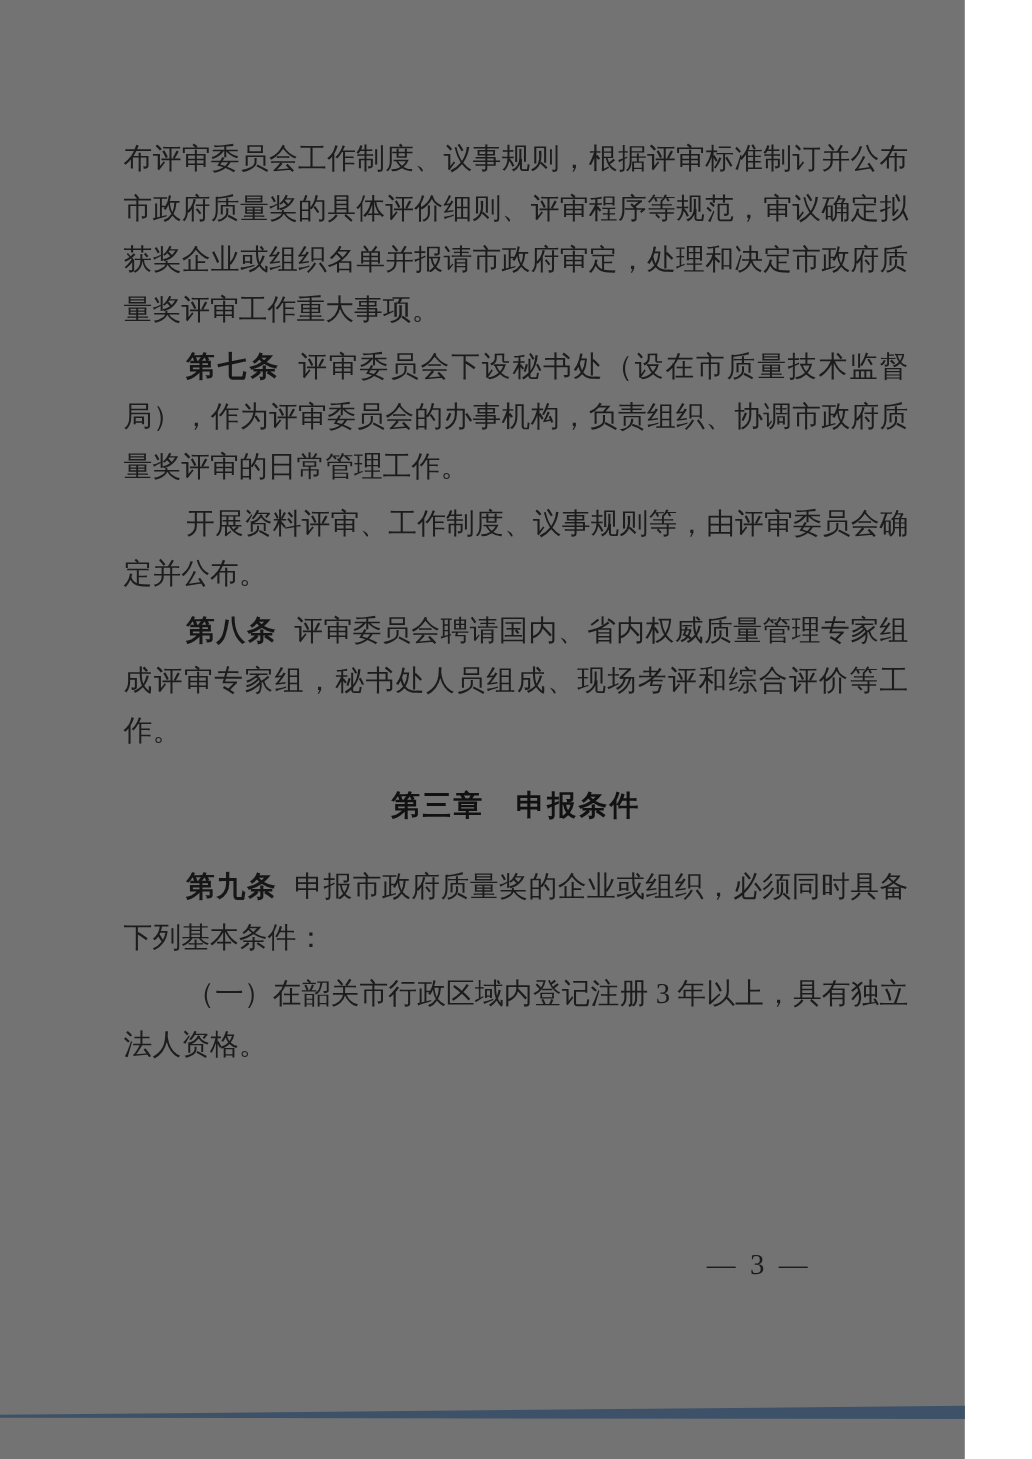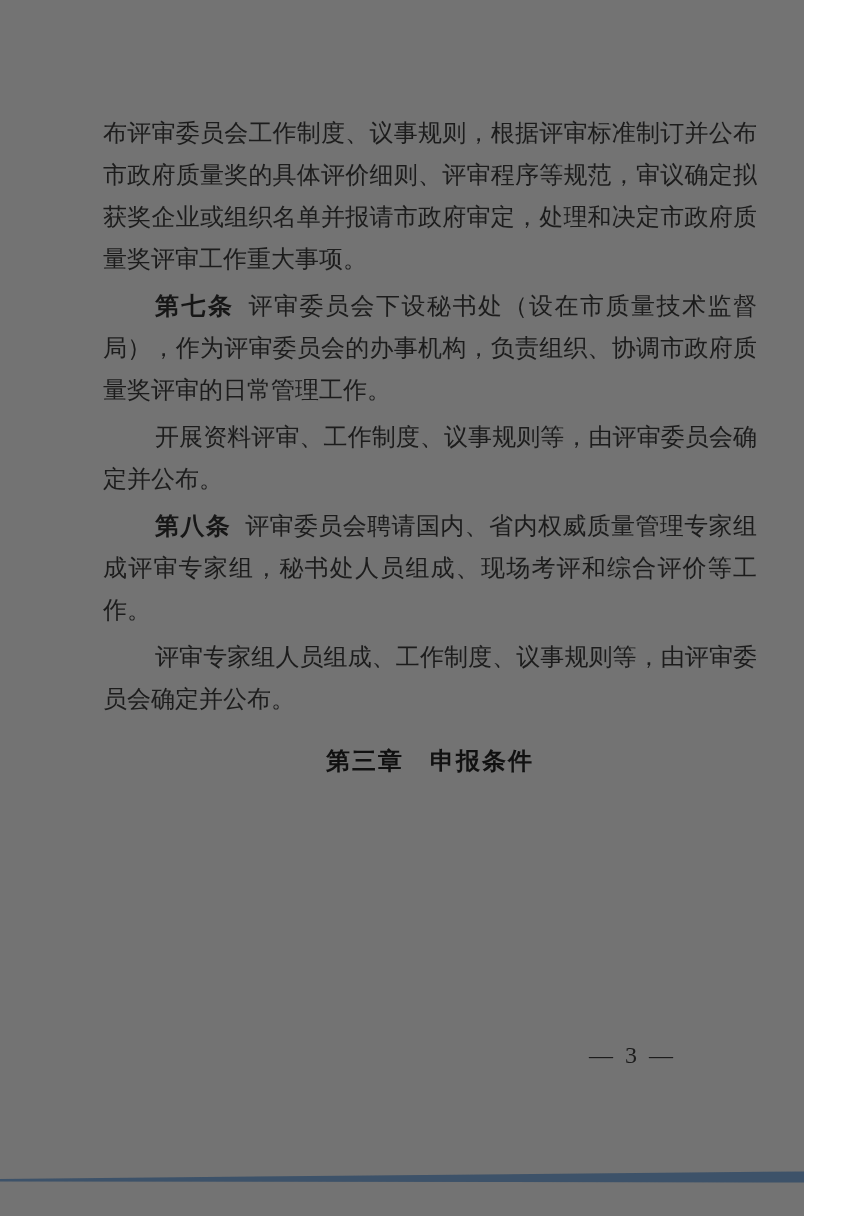--- a/index.html
+++ b/index.html
@@ -87,27 +87,30 @@
     </p>
 
     <p class="para indent">
       <span>开展资料评审、工作制度、议事规则等，由评审委员会确定并公布。</span>
     </p>
 
     <p class="para indent">
       <span class="term">第八条</span><span>评审委员会聘请国内、省内权威质量管理专家组成评审专家组，秘书处人员组成、现场考评和综合评价等工作。</span>
     </p>
 
-    <p class="para indent">
-      <span>评审专家组人员组成、工作制度、议事规则等，由评审委员会确定并公布。</span>
-    </p>
 
     <h2 class="chapter">第三章　申报条件</h2>
 
+    <p class="para indent">
+      <span class="term">第九条</span><span>申报市政府质量奖的企业或组织，必须同时具备下列基本条件：</span>
+    </p>
 
+    <p class="para indent">
+      <span>（一）在韶关市行政区域内登记注册 3 年以上，具有独立法人资格。</span>
+    </p>
 
 
   </div>
 
   <div class="footer">— 3 —</div>
 
   <svg class="scan-band" viewBox="0 0 860 51" xmlns="http://www.w3.org/2000/svg" aria-hidden="true">
     <polygon points="0,14 852,6 852,17.5 0,16.5" fill="#3d5269"></polygon>
   </svg>
 

